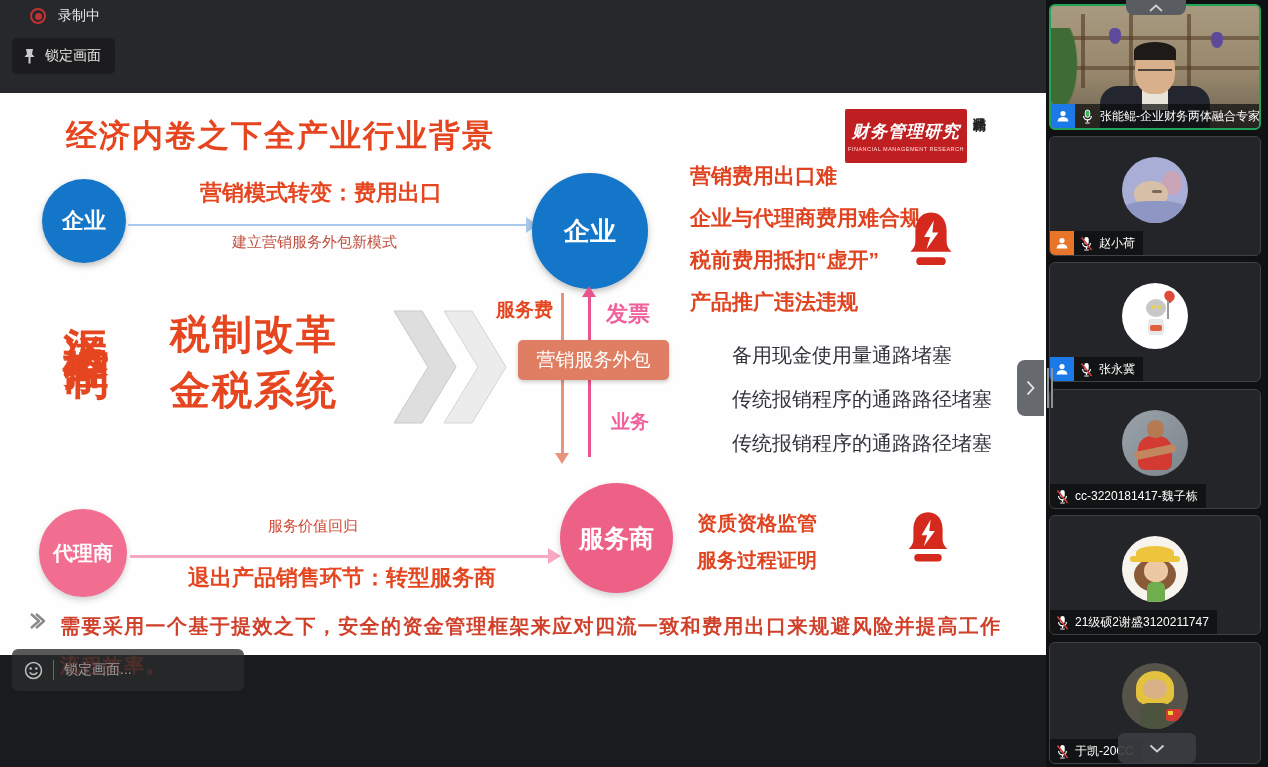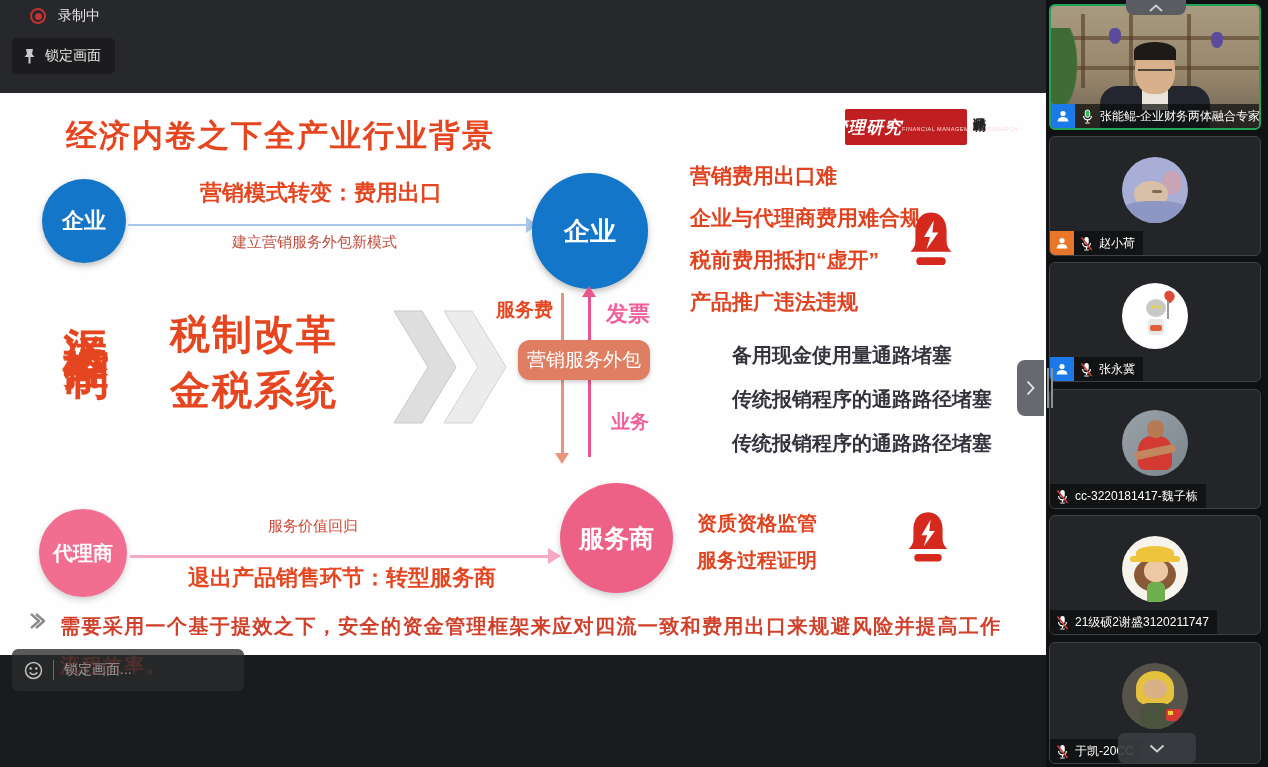--- a/index.html
+++ b/index.html
@@ -17,47 +17,47 @@
   .lockbtn { position:absolute; left:12px; top:38px; height:36px; padding:0 14px 0 10px;
     background:#1c1c1e; border-radius:5px; display:flex; align-items:center; gap:8px; }
   .lockbtn span { color:#e6e6e6; font-size:14px; }
   .bottomstrip { position:absolute; left:0; top:655px; width:1046px; height:112px; background:#191b1e; }
 
   
   .slide { position:absolute; left:0; top:93px; width:1046px; height:562px; background:#fefefe; }
   .slide * { position:absolute; }
   .title { left:66px; top:22px; font-size:31px; font-weight:bold; color:#e5461f; letter-spacing:2px; }
 
-  .logo-box { left:845px; top:16px; width:122px; height:36px; background:#c01f22; border-radius:2px;
-    display:flex; flex-direction:row; align-items:center; justify-content:center; position:absolute; }
+  .logo-box { left:845px; top:16px; width:122px; height:54px; background:#c01f22; border-radius:2px;
+    display:flex; flex-direction:column; align-items:center; justify-content:center; position:absolute; }
   .logo-cn { position:static; color:#fff; font-family:"DejaVu Serif", serif; font-style:italic;
     font-size:17px; font-weight:bold; letter-spacing:1px; white-space:nowrap; }
   .logo-en { position:static; color:#ffd9d9; font-size:5.5px; letter-spacing:.5px; margin-top:3px; white-space:nowrap; }
   .logo-side { left:972px; top:15px; width:16px; font-size:13px; color:#222; line-height:17px; font-weight:bold; }
 
   .circle { border-radius:50%; color:#fff; font-weight:bold; display:flex; align-items:center; justify-content:center; }
   .c-blue { background:#1476c8; box-shadow:0 3px 6px rgba(0,0,0,.25); }
   .c-pink { box-shadow:0 3px 6px rgba(0,0,0,.18); }
 
   .hline { height:2px; }
   .ah { width:0; height:0; }
 
   .vert { left:56px; top:196px; writing-mode:vertical-rl; text-orientation:upright;
     font-size:46px; font-weight:bold; color:#e5461f; letter-spacing:9px; }
   .center-red { left:170px; top:213px; font-size:40px; font-weight:bold; color:#e5461f; line-height:56px; letter-spacing:2px; }
 
   .lbl { font-weight:bold; white-space:nowrap; }
   .red { color:#e5461f; } .pinktx { color:#f0609a; } .brown { color:#bf4e3f; }
 
-  .outsrc-box { left:518px; top:247px; width:132px; height:40px; background:#df7e62; border-radius:12px;
+  .outsrc-box { left:518px; top:247px; width:151px; height:40px; background:#df7e62; border-radius:5px;
     color:#fff; font-size:19px; display:flex; align-items:center; justify-content:center; box-shadow:0 2px 4px rgba(0,0,0,.2); }
 
   .risk-list { left:690px; top:62px; list-style:none; }
   .risk-list li { position:static; font-size:21px; font-weight:bold; color:#e0431f; line-height:42px; white-space:nowrap; }
-  .block-list { left:732px; top:240px; list-style:none;font-weight:bold; }
+  .block-list { left:732px; top:240px; list-style:none; }
   .block-list li { position:static; font-size:20px; color:#32333b; line-height:44px; white-space:nowrap; }
   .sup-list { left:697px; top:412px; list-style:none; }
   .sup-list li { position:static; font-size:20px; font-weight:bold; color:#e0431f; line-height:37px; white-space:nowrap; }
 
   .bullet-text { left:60px; top:514px; width:942px; font-size:20px; font-weight:bold; color:#d0402a;
     line-height:39px; letter-spacing:1.4px; }
 
   
   .chatbox { position:absolute; left:12px; top:649px; width:232px; height:42px;
     background:rgba(42,42,44,.78); border-radius:6px; display:flex; align-items:center; gap:10px; padding:0 12px; z-index:5; }

